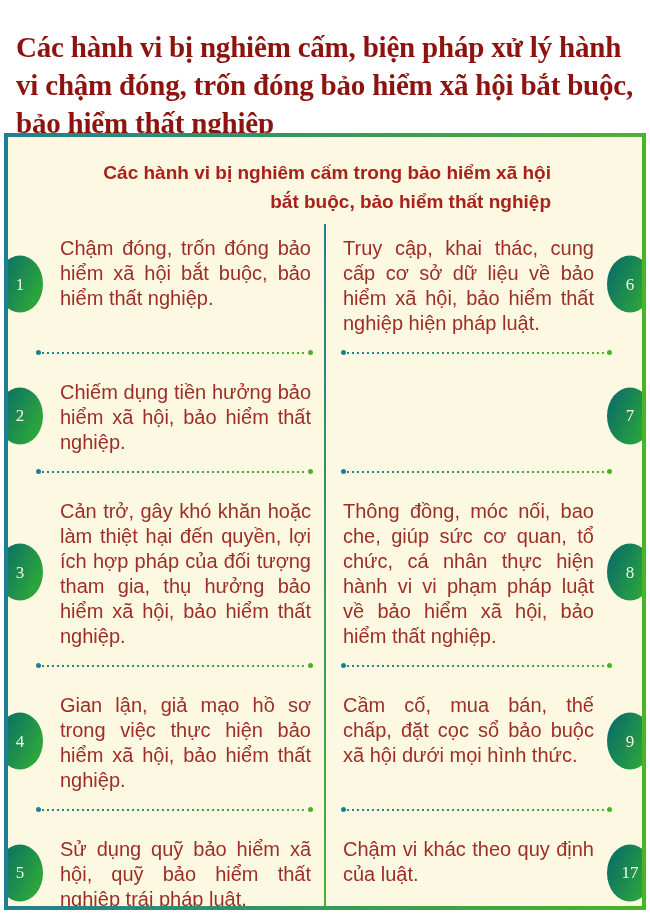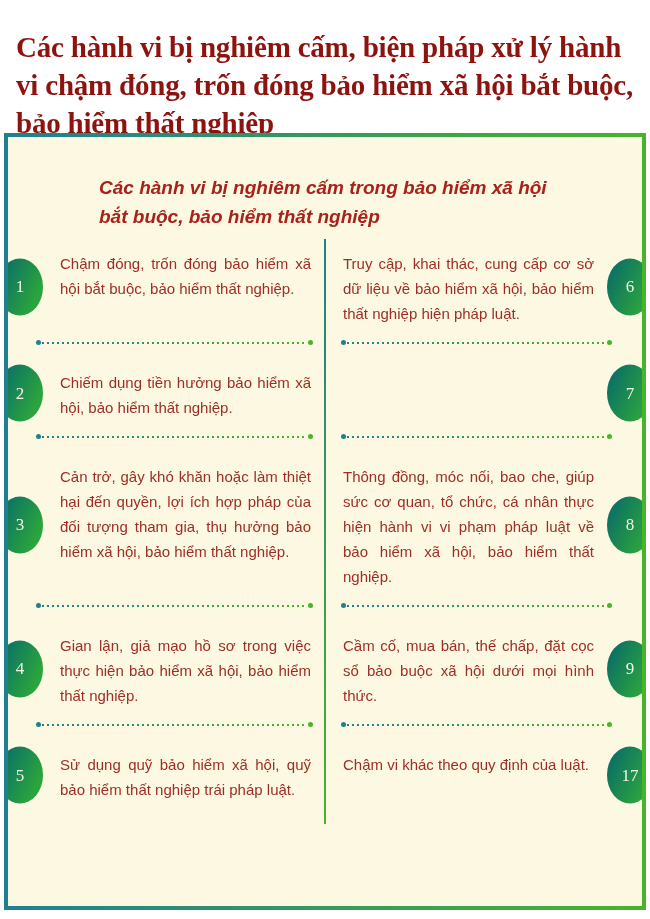--- a/index.html
+++ b/index.html
@@ -16,38 +16,37 @@
     letter-spacing:-0.2px;
   }
   .panel{
     position:absolute;left:4px;top:133px;width:634px;height:769px;
     background:var(--cream,#fcf8e1);
     border:4px solid var(--teal,#20808f);
     border-image:linear-gradient(90deg,var(--teal,#20808f),var(--green,#4ab32c)) 1;
     overflow:hidden;
   }
   .subtitle{
-    margin:37px auto 4px;max-width:452px;
-    text-align:left;font-weight:bold;font-size:19px;line-height:1.5;
+    margin:22px auto 4px;max-width:452px;
+    text-align:right;font-weight:bold;font-size:19px;line-height:1.5;
     color:var(--subtitle_red,#a8211b);
-    font-style:italic;
   }
   .columns{
     position:relative;
     display:grid;grid-template-columns:1fr 1fr;
   }
   .vline{
     position:absolute;left:calc(50% - 1px);top:4px;bottom:6px;width:2px;
     background:linear-gradient(180deg,var(--teal,#2e93a4),var(--green,#42ae41));
   }
   .cell{position:relative;padding:16px 14px 28px 52px;}
   .cell.right{padding:16px 48px 28px 18px;}
   .txt{
     margin:0;text-align:justify;
-    font-size:15px;line-height:25px;
+    font-size:20px;line-height:25px;
     color:var(--item_red,#9d2e27);
   }
   .num{
     position:absolute;top:calc(50% - 8px);transform:translateY(-50%);
     width:46px;height:57px;border-radius:50%;
     background:linear-gradient(115deg,var(--circle_teal,#0d7263) 15%,var(--circle_green,#2ba43d) 80%);
     display:flex;align-items:center;justify-content:center;
   }
   .cell.left .num{left:-11px;}
   .cell.right .num{right:-11px;}

